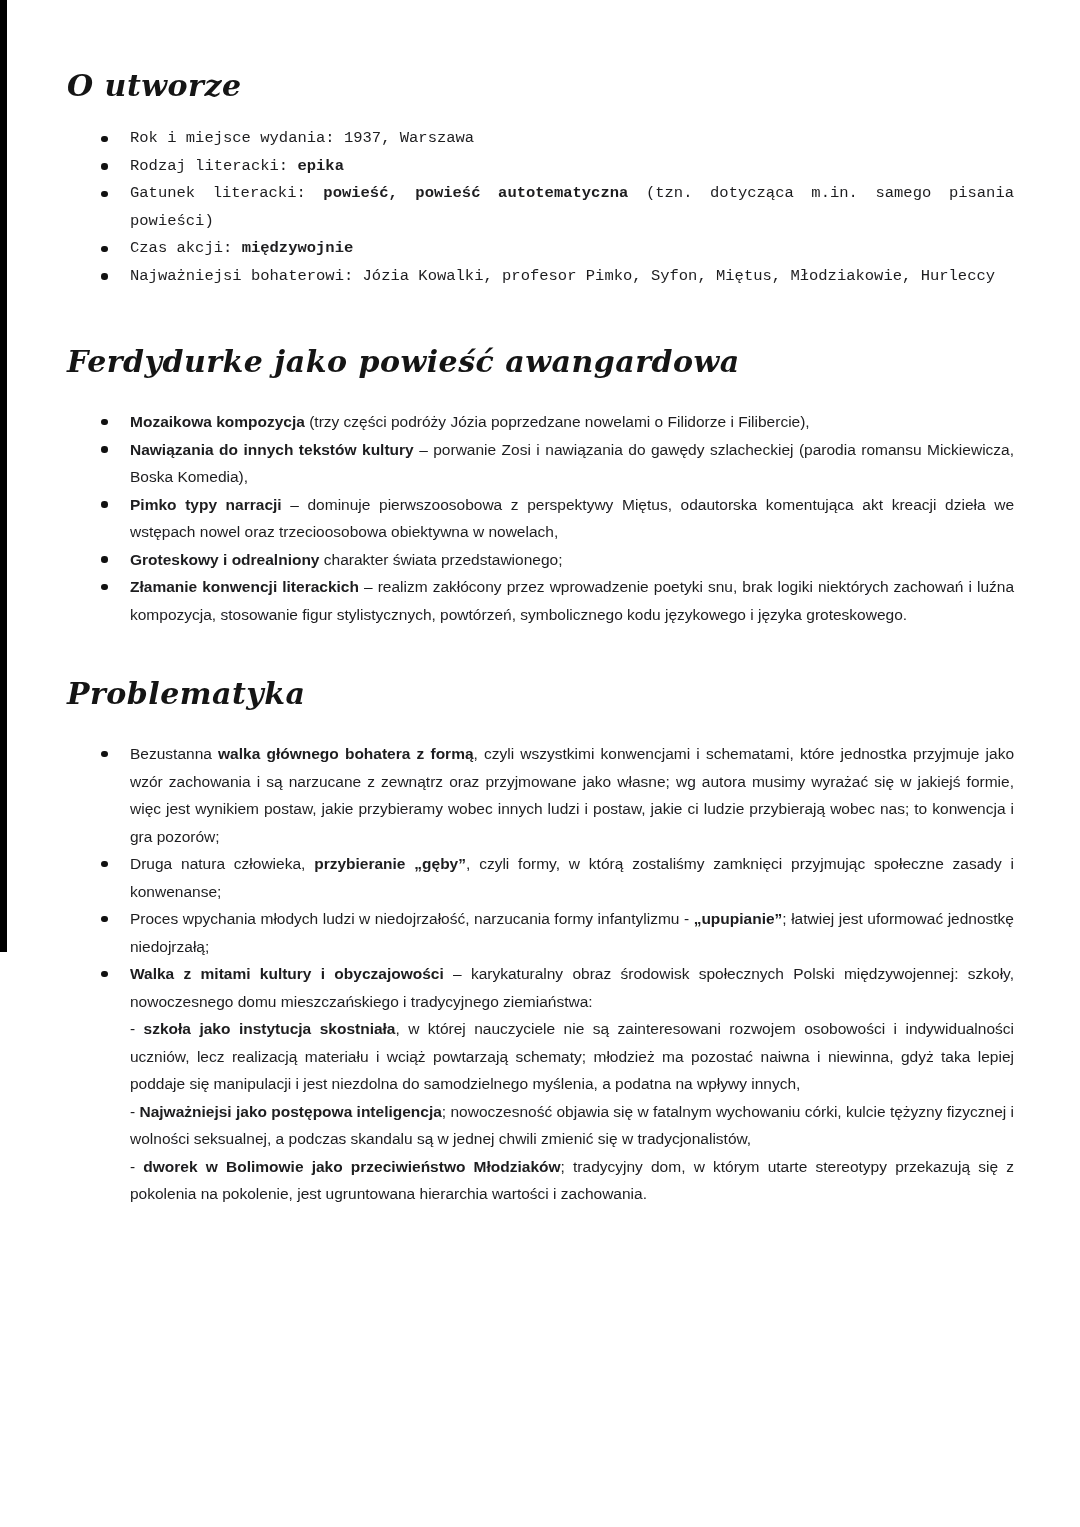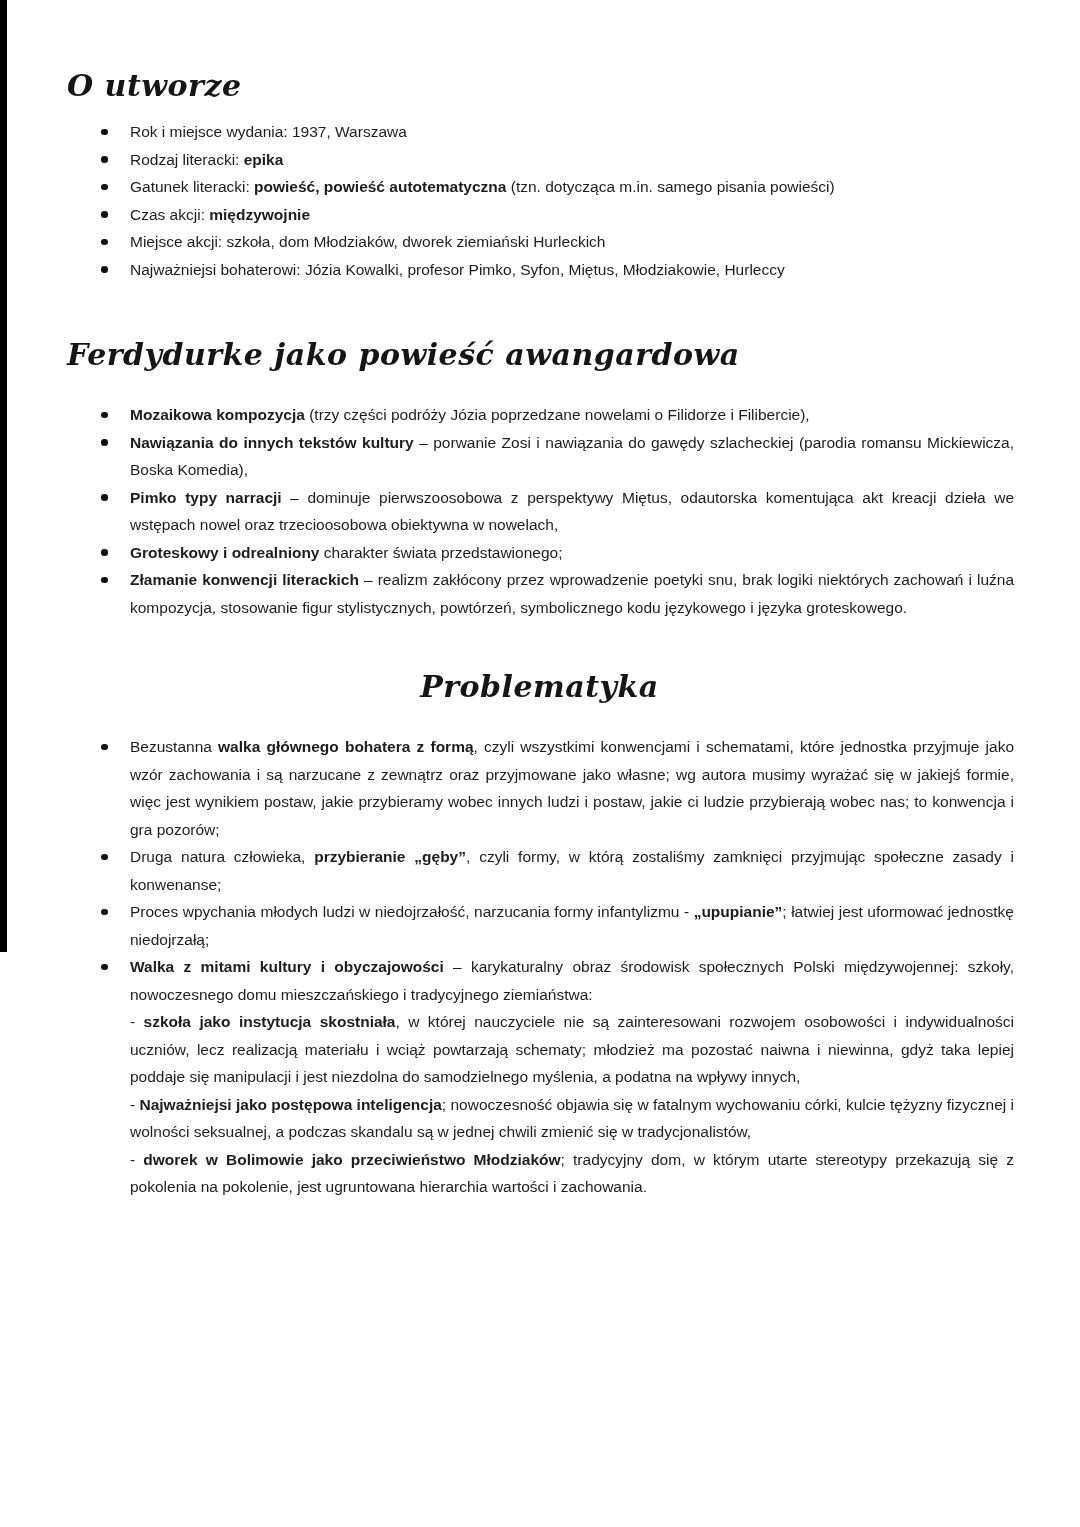--- a/index.html
+++ b/index.html
@@ -27,29 +27,29 @@
     font-style: italic;
     font-weight: 700;
     font-size: 30px;
     line-height: 36px;
     letter-spacing: 0.5px;
     color: #151515;
     margin: 2px;
   }
   #heading-1 { margin-top: 12px; }
   #heading-2 { margin-top: 54px; }
-  #heading-3 { margin-top: 48px; text-align: center; }
+  #heading-3 { margin-top: 48px; }
   ul.bullets {
     margin: 0; padding: 0;
     list-style: none;
     font-size: 15.5px;
     line-height: 27.5px;
     text-align: justify;
   }
-  #list-1 { margin-top: 14px; }
+  #list-1 { margin-top: 21px; font-family: Liberation Mono, monospace; }
   #list-2 { margin-top: 28px; }
   #list-3 { margin-top: 28px; }
   ul.bullets li {
     position: relative;
     padding-left: 65px;
   }
   .dot {
     position: absolute;
     left: 36px; top: 10.5px;
     width: 6.5px; height: 6.5px;
@@ -76,24 +76,20 @@
           <span class="dot"></span>
           <div><span>Rodzaj literacki: </span><span class="b">epika</span></div>
         </li>
         <li>
           <span class="dot"></span>
           <div><span>Gatunek literacki: </span><span class="b">powieść, powieść autotematyczna</span><span> (tzn. dotycząca m.in. samego pisania powieści)</span></div>
         </li>
         <li>
           <span class="dot"></span>
           <div><span>Czas akcji: </span><span class="b">międzywojnie</span></div>
-        </li>
-        <li>
-          <span class="dot"></span>
-          <div><span>Miejsce akcji: szkoła, dom Młodziaków, dworek ziemiański Hurleckich</span></div>
         </li>
         <li>
           <span class="dot"></span>
           <div><span>Najważniejsi bohaterowi: Józia Kowalki, profesor Pimko, Syfon, Miętus, Młodziakowie, Hurleccy</span></div>
         </li>
       </ul>
   </section>
 
   <section>
     <h1 id="heading-2" class="script-heading">Ferdydurke jako powieść awangardowa</h1>

